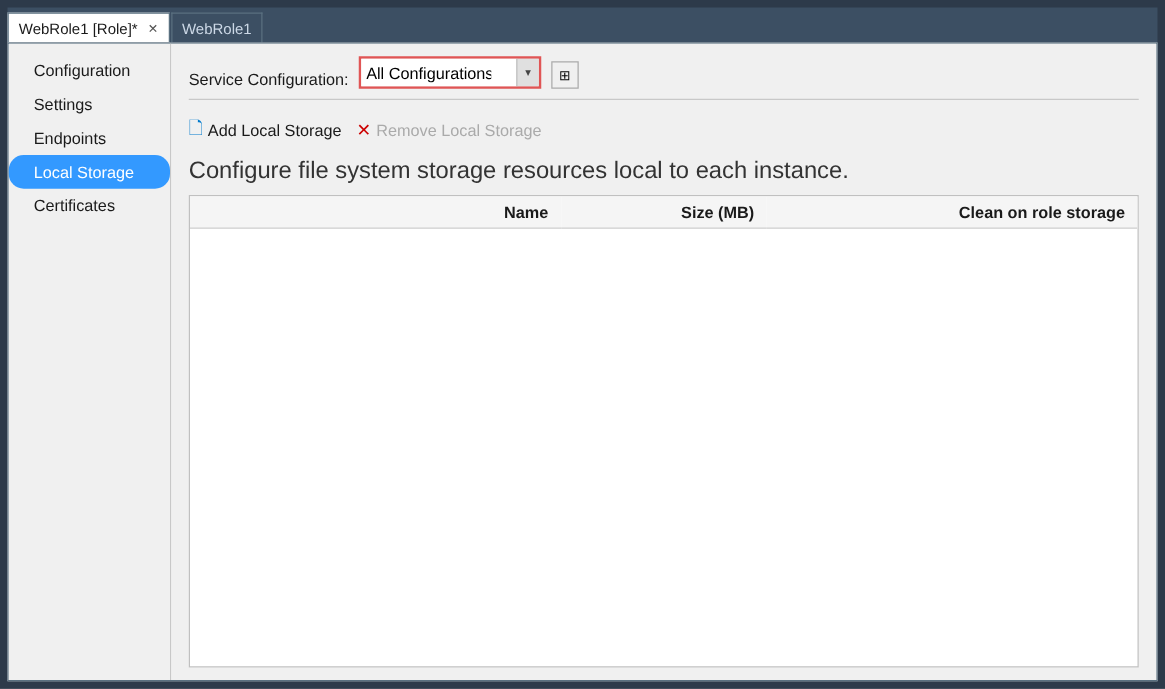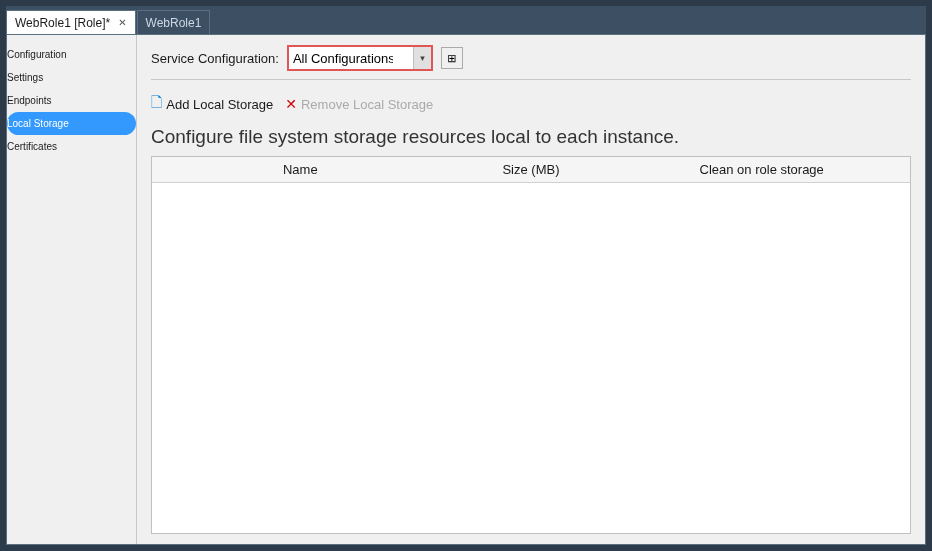--- a/index.html
+++ b/index.html
@@ -71,22 +71,22 @@
 
     
     .sidebar {
       width: 130px;
       background: #f0f0f0;
       border-right: 1px solid #c8c8c8;
       padding-top: 8px;
     }
 
     .sidebar-item {
-      padding: 6px 0;
-      font-size: 10px;
+      padding: 6px 20px;
+      font-size: 13px;
       color: #1a1a1a;
       cursor: pointer;
     }
 
     .sidebar-item.active {
       background: #3399ff;
       color: #ffffff;
       border-radius: 12px;
     }
 
@@ -95,21 +95,21 @@
       flex: 1;
       display: flex;
       flex-direction: column;
       padding: 10px 14px;
       background: #f0f0f0;
     }
 
     
     .service-config-row {
       display: flex;
-      align-items: center;
+      align-items: flex-end;
       gap: 8px;
       margin-bottom: 10px;
       padding-bottom: 8px;
       border-bottom: 1px solid #c8c8c8;
     }
 
     .service-config-label {
       font-size: 13px;
       color: #1a1a1a;
     }
@@ -217,23 +217,23 @@
     .data-table {
       width: 100%;
       border-collapse: collapse;
     }
 
     .data-table thead tr {
       background: #f5f5f5;
     }
 
     .data-table th {
-      text-align: center;
+      text-align: right;
       padding: 5px 10px;
-      font-weight: normal;
+      font-weight: bold;
       font-size: 13px;
       color: #1a1a1a;
       border-bottom: 1px solid #d0d0d0;
     }
 
     .col-name { width: 180px; }
     .col-size { width: 100px; }
     .col-clean { width: 180px; }
   </style>
 </head>

